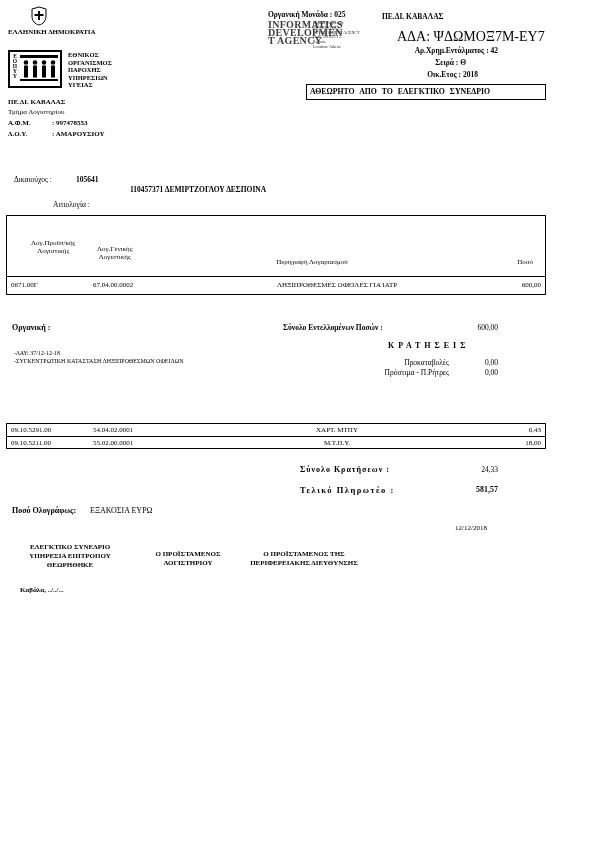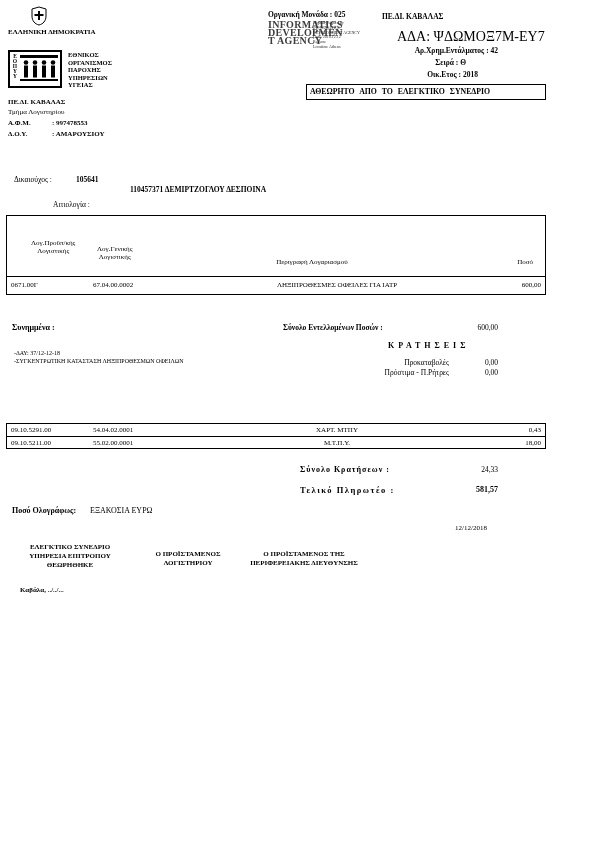--- a/index.html
+++ b/index.html
@@ -138,21 +138,21 @@
     <div class="abs t7" style="right:12px; top:42px;">Ποσό</div>
     <div class="hdr-sep"></div>
     <div class="abs" style="left:0; top:61px; width:100%; height:18px;">
       <div class="cell-budget t7" style="top:4px;">0671.00Γ</div>
       <div class="cell-general t7" style="top:4px;">67.04.00.0002</div>
       <div class="cell-desc t7" style="top:4px;">ΛΗΞΙΠΡΟΘΕΣΜΕΣ ΟΦΕΙΛΕΣ ΓΙΑ ΙΑΤΡ</div>
       <div class="cell-amount t7" style="top:4px;">600,00</div>
     </div>
   </div>
 
-  <div class="abs b t8" style="left:12px; top:323px;">Συνημμένα :</div>
+  <div class="abs b t8" style="left:12px; top:323px;">Οργανική :</div>
   <div class="abs b t75" style="left:283px; top:323px;">Σύνολο Εντελλομένων Ποσών :</div>
   <div class="val" style="top:323px;">600,00</div>
 
   <div class="abs b t8" style="left:388px; top:341px; letter-spacing:4px;">ΚΡΑΤΗΣΕΙΣ</div>
 
   <div class="abs" style="left:14px; top:349px; font-size:6px; line-height:8px;">
     <div>-ΔΑΥ: 37/12-12-18</div>
     <div>-ΣΥΓΚΕΝΤΡΩΤΙΚΗ ΚΑΤΑΣΤΑΣΗ ΛΗΞΙΠΡΟΘΕΣΜΩΝ ΟΦΕΙΛΩΝ</div>
   </div>
 

